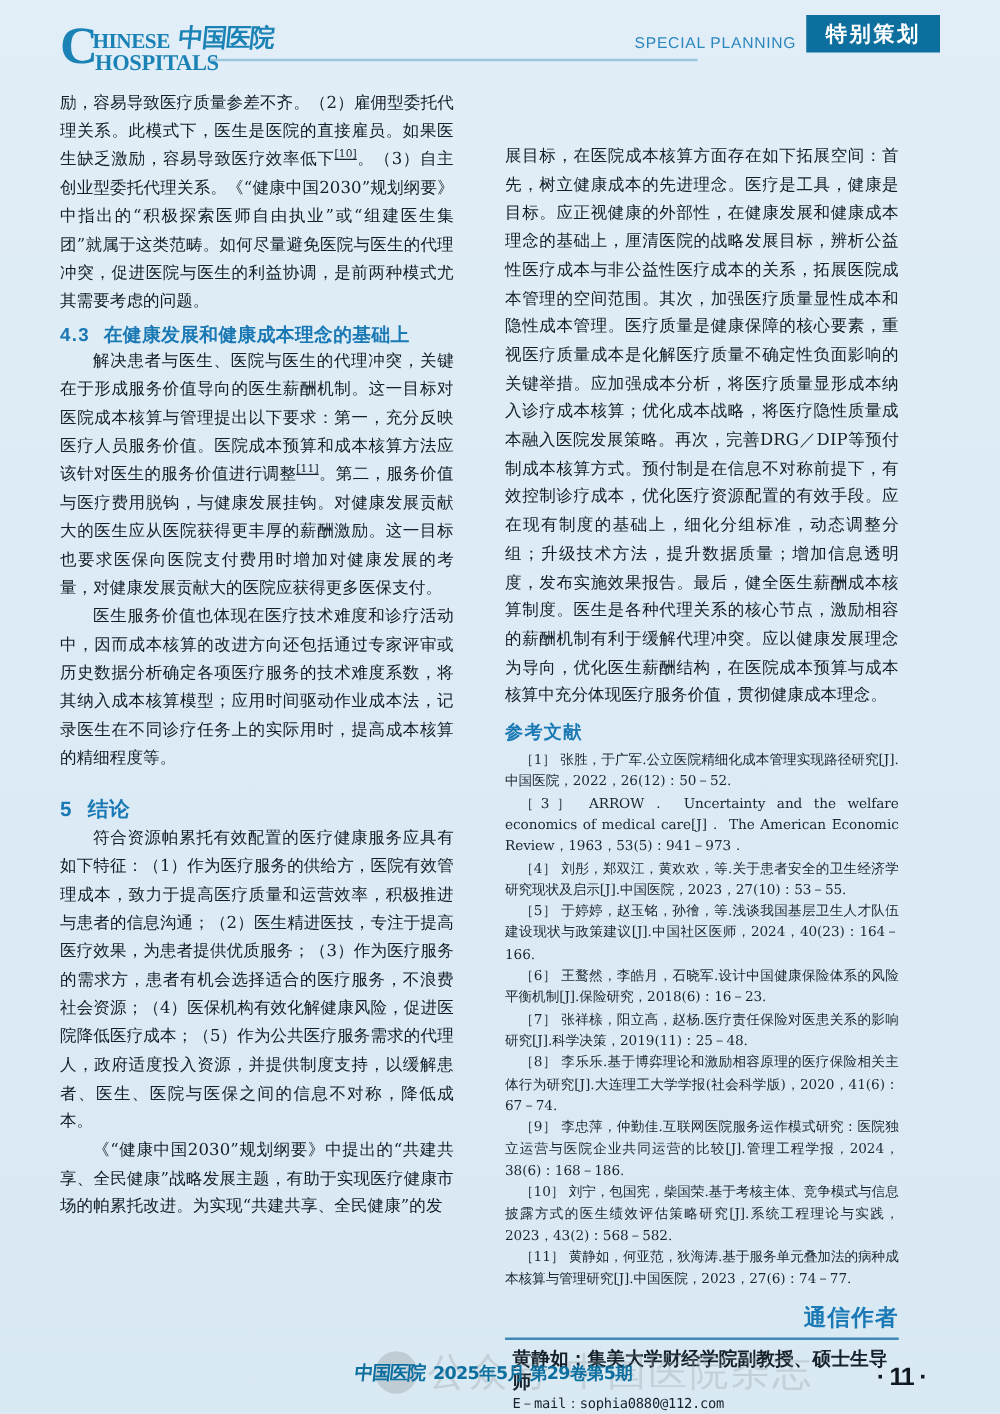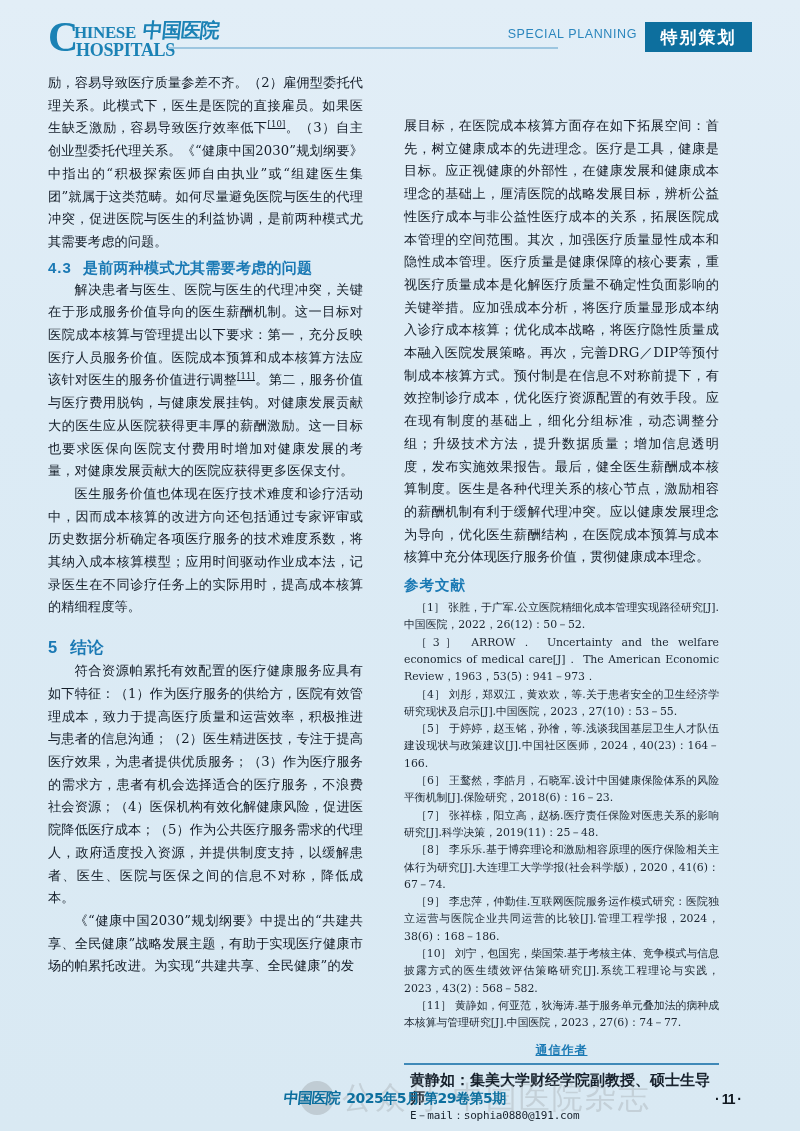--- a/index.html
+++ b/index.html
@@ -94,21 +94,21 @@
     right: 163px;
     top: 27px;
     font-family: "Liberation Sans", sans-serif;
     font-size: 12.5px;
     color: #2b86bd;
     letter-spacing: 0.6px;
   }
   .header-badge {
     position: absolute;
     right: 48px;
-    top: 22px;
+    top: 12px;
     width: 107px;
     height: 30px;
     background: #0d6f9e;
     color: #ffffff;
     font-family: "DejaVu Sans", sans-serif;
     font-size: 17px;
     font-weight: bold;
     letter-spacing: 2px;
     display: flex;
     align-items: center;
@@ -186,28 +186,27 @@
     font-family: "DejaVu Serif", "Liberation Serif", serif;
     text-indent: 1.1em;
     letter-spacing: -0.05px;
   }
 
   
   .corr {
     margin-top: 11px;
   }
   .corr-title {
-    text-align: center;
-    font-size: 12px;
+    text-align: right;
+    font-size: 18px;
     font-weight: bold;
     color: #1a79b4;
     font-family: "DejaVu Sans", sans-serif;
     letter-spacing: 1px;
     margin-bottom: 4px;
-    text-decoration: underline;
   }
   .corr-rule {
     height: 1.6px;
     background: #3f89b8;
     width: 100%;
   }
   .corr-body {
     padding: 6px 2px 6px 6px;
   }
   .corr-line {
@@ -262,21 +261,21 @@
     font-size: 14px;
     font-weight: bold;
     color: #0d6f9e;
     font-family: "DejaVu Sans", sans-serif;
     letter-spacing: -0.5px;
   }
   .footer-page {
     position: absolute;
     right: 48px;
     top: 10px;
-    font-size: 14px;
+    font-size: 20px;
     font-weight: bold;
     color: #111820;
     font-family: "Liberation Sans", sans-serif;
     letter-spacing: -1px;
   }
 
   
   .watermark {
     position: absolute;
     left: 300px;
@@ -325,21 +324,21 @@
       <span class="logo-hospitals">HOSPITALS</span>
     </div>
     <div class="header-rule"></div>
     <div class="header-en">SPECIAL PLANNING</div>
     <div class="header-badge">特别策划</div>
   </div>
 
   <div class="col col-left">
     <p class="body"><span>励，容易导致医疗质量参差不齐。（2）雇佣型委托代理关系。此模式下，医生是医院的直接雇员。如果医生缺乏激励，容易导致医疗效率低下</span><sup>[10]</sup><span>。（3）自主创业型委托代理关系。《“健康中国2030”规划纲要》中指出的“积极探索医师自由执业”或“组建医生集团”就属于这类范畴。如何尽量避免医院与医生的代理冲突，促进医院与医生的利益协调，是前两种模式尤其需要考虑的问题。</span></p>
 
-    <h3 class="sec"><span class="num">4.3</span>&nbsp; <span>是前两种模式尤其需要考虑的问题</span></h3>
+    <h3 class="sec"><span class="num">4.3</span>&nbsp; <span>在健康发展和健康成本理念的基础上</span></h3>
 
     <p class="body indent"><span>解决患者与医生、医院与医生的代理冲突，关键在于形成服务价值导向的医生薪酬机制。这一目标对医院成本核算与管理提出以下要求：第一，充分反映医疗人员服务价值。医院成本预算和成本核算方法应该针对医生的服务价值进行调整</span><sup>[11]</sup><span>。第二，服务价值与医疗费用脱钩，与健康发展挂钩。对健康发展贡献大的医生应从医院获得更丰厚的薪酬激励。这一目标也要求医保向医院支付费用时增加对健康发展的考量，对健康发展贡献大的医院应获得更多医保支付。</span></p>
 
     <p class="body indent">医生服务价值也体现在医疗技术难度和诊疗活动中，因而成本核算的改进方向还包括通过专家评审或历史数据分析确定各项医疗服务的技术难度系数，将其纳入成本核算模型；应用时间驱动作业成本法，记录医生在不同诊疗任务上的实际用时，提高成本核算的精细程度等。</p>
 
     <h2 class="sec-major"><span class="num">5</span>&nbsp; <span>结论</span></h2>
 
     <p class="body indent">符合资源帕累托有效配置的医疗健康服务应具有如下特征：（1）作为医疗服务的供给方，医院有效管理成本，致力于提高医疗质量和运营效率，积极推进与患者的信息沟通；（2）医生精进医技，专注于提高医疗效果，为患者提供优质服务；（3）作为医疗服务的需求方，患者有机会选择适合的医疗服务，不浪费社会资源；（4）医保机构有效化解健康风险，促进医院降低医疗成本；（5）作为公共医疗服务需求的代理人，政府适度投入资源，并提供制度支持，以缓解患者、医生、医院与医保之间的信息不对称，降低成本。</p>
     <p class="body indent">《“健康中国2030”规划纲要》中提出的“共建共享、全民健康”战略发展主题，有助于实现医疗健康市场的帕累托改进。为实现“共建共享、全民健康”的发</p>
   </div>
@@ -359,21 +358,21 @@
       <p class="ref">［9］ 李忠萍，仲勤佳.互联网医院服务运作模式研究：医院独立运营与医院企业共同运营的比较[J].管理工程学报，2024，38(6)：168－186.</p>
       <p class="ref">［10］ 刘宁，包国宪，柴国荣.基于考核主体、竞争模式与信息披露方式的医生绩效评估策略研究[J].系统工程理论与实践，2023，43(2)：568－582.</p>
       <p class="ref">［11］ 黄静如，何亚范，狄海涛.基于服务单元叠加法的病种成本核算与管理研究[J].中国医院，2023，27(6)：74－77.</p>
     </div>
 
     <div class="corr">
       <div class="corr-title">通信作者</div>
       <div class="corr-rule"></div>
       <div class="corr-body">
         <div class="corr-line">黄静如：集美大学财经学院副教授、硕士生导师</div>
-        <div class="corr-line mail">E－mail：sophia0880@191.com</div>
+        <div class="corr-line mail">E－mail：sophia0880@112.com</div>
       </div>
       <div class="corr-rule"></div>
       <div class="corr-foot">［收稿日期 2025－01－21］（责任编辑 鲍文琦）</div>
     </div>
   </div>
 
   <div class="footer">
     <div class="watermark">
       <div class="wm-badge"></div>
       <div class="wm-text">公众号 中国医院杂志</div>

